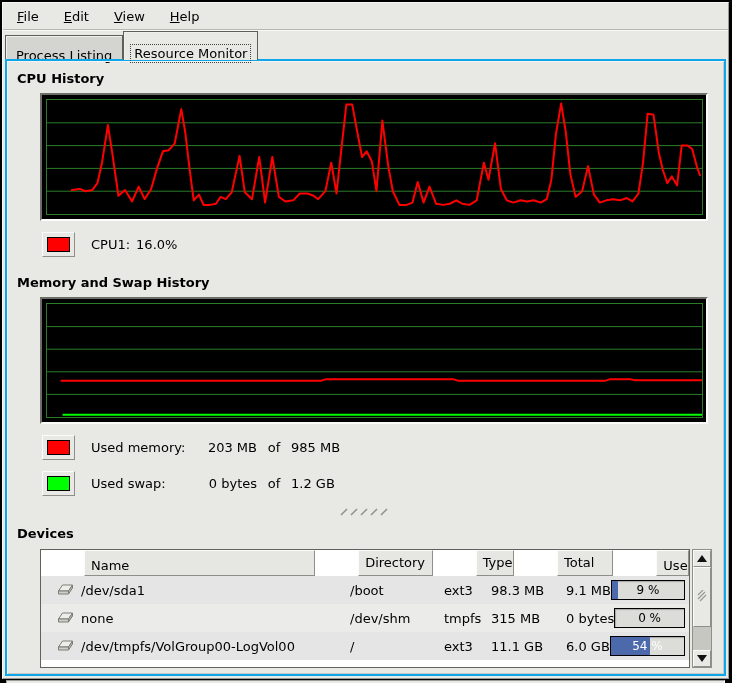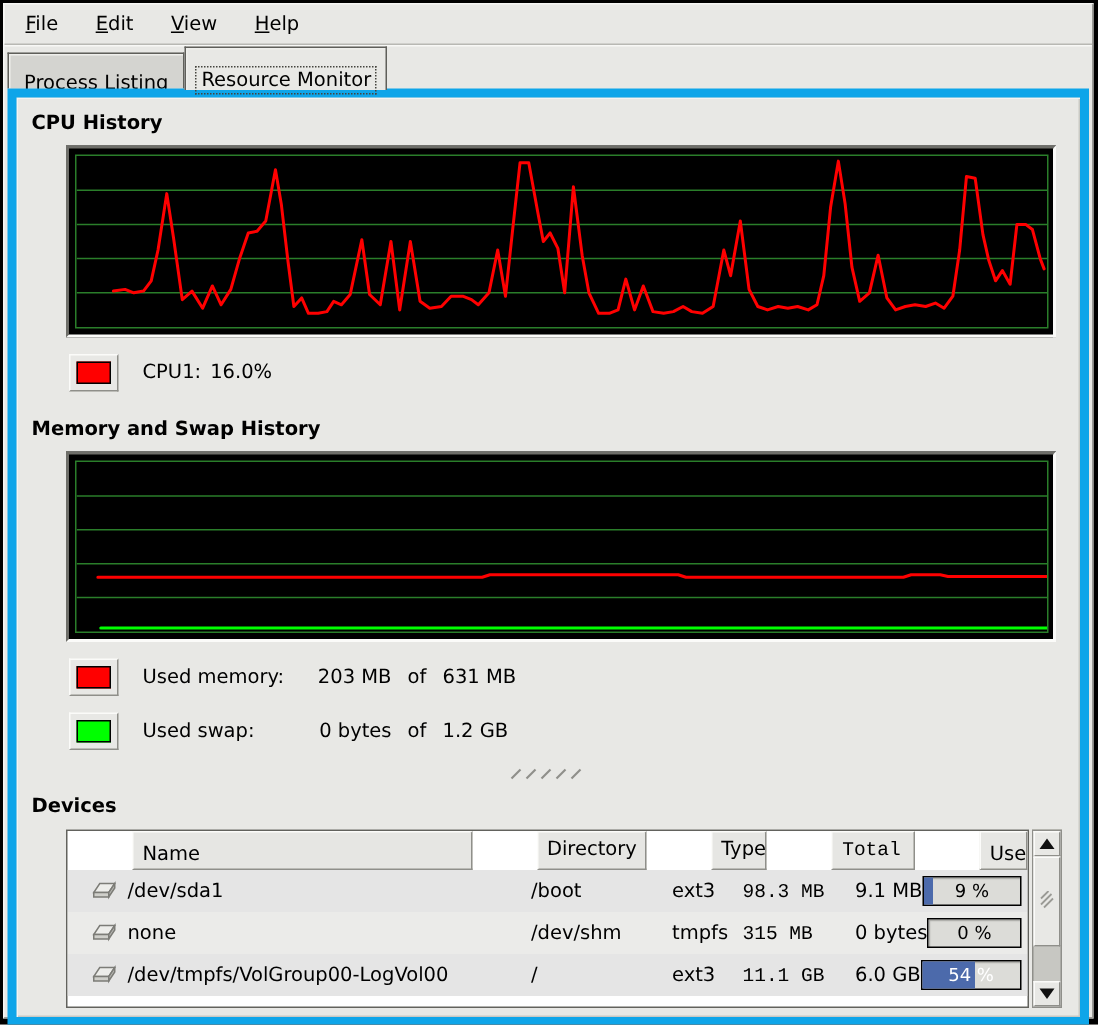--- a/index.html
+++ b/index.html
@@ -36,21 +36,21 @@
     padding:18px 7px 3px 7px; height:24px; display:flex; align-items:center;
   }
   .tab.active {
     background:#e8e8e5; height:29px; margin-bottom:-1px; padding-bottom:4px; z-index:2;
   }
   .tab.active .tab-label-wrap { outline:1px dotted #44443f; padding:1px 3px; }
   .tab-label-wrap { padding:1px 3px; }
   
   .page {
     flex:1 1 auto; margin:0 2px 0 2px;
-    border:6px solid #0ea5e9;
+    border:2px solid #0ea5e9;
     box-shadow: inset 1px 1px 0 #f4f4f2, inset -1px -1px 0 #c9c9c4;
     padding:10px 8px 6px 8px;
     display:flex; flex-direction:column;
     position:relative; z-index:1;
   }
   .section-title { font-weight:bold; margin-left:2px; }
   
   .graph-frame {
     margin:7px 8px 0 25px;
     border-top:2px solid #6e6e69; border-left:2px solid #6e6e69;
@@ -87,21 +87,21 @@
     border-top:1px solid #fcfcfa; border-left:1px solid #fcfcfa;
     border-right:1px solid #8f8f8a; border-bottom:1px solid #8f8f8a;
     padding:4px 0 0 6px; white-space:nowrap; overflow:hidden;margin-left:43px;
   }
   .dev-row { display:flex; height:28px; align-items:center; background:#e5e5e5; }
   .dev-row.alt { background:#ebebe9; }
   .cell { padding-left:6px; white-space:nowrap; overflow:hidden; flex:0 0 auto; }
   .c-name   { width:303px; display:flex; align-items:center; }
   .c-dir    { width:96px; }
   .c-type   { width:48px; padding-left:4px; }
-  .c-total  { width:72px; padding-left:3px;font-family:Liberation Mono, monospace; }
+  .c-total  { width:72px; padding-left:3px; }
   .c-used   { flex:1 1 auto !important; display:flex; align-items:center; }
   .c-name .indent { width:10px; flex:0 0 auto; }
   .disk-icon { width:19px; height:14px; margin-right:5px; flex:0 0 auto; }
   .pbar {
     margin-left:auto; margin-right:4px;
     width:102px; height:20px; border:1px solid #000; background:#dcdcd8;
     position:relative; box-shadow: inset 1px 1px 1px rgba(0,0,0,.25);
   }
   .pbar-fill { position:absolute; left:0; top:0; bottom:0; background:#4c6aab; }
   .pbar-label { position:absolute; inset:0; text-align:center; line-height:19px; font-size:12px; }
@@ -197,21 +197,21 @@
         </div>
     </div>
     <div class="legend-row">
       <span class="swatch-frame">
         <span class="swatch" style="background: rgb(255, 0, 0);"></span>
       </span>
       <span class="legend-cols">
         <span>Used memory:</span>
         <span class="u">203 MB</span>
         <span class="o">of</span>
-        <span>631 MB</span>
+        <span>985 MB</span>
       </span>
     </div>
     <div class="legend-row">
       <span class="swatch-frame">
         <span class="swatch" style="background: rgb(0, 255, 0);"></span>
       </span>
       <span class="legend-cols">
         <span>Used swap:</span>
         <span class="u">0 bytes</span>
         <span class="o">of</span>

